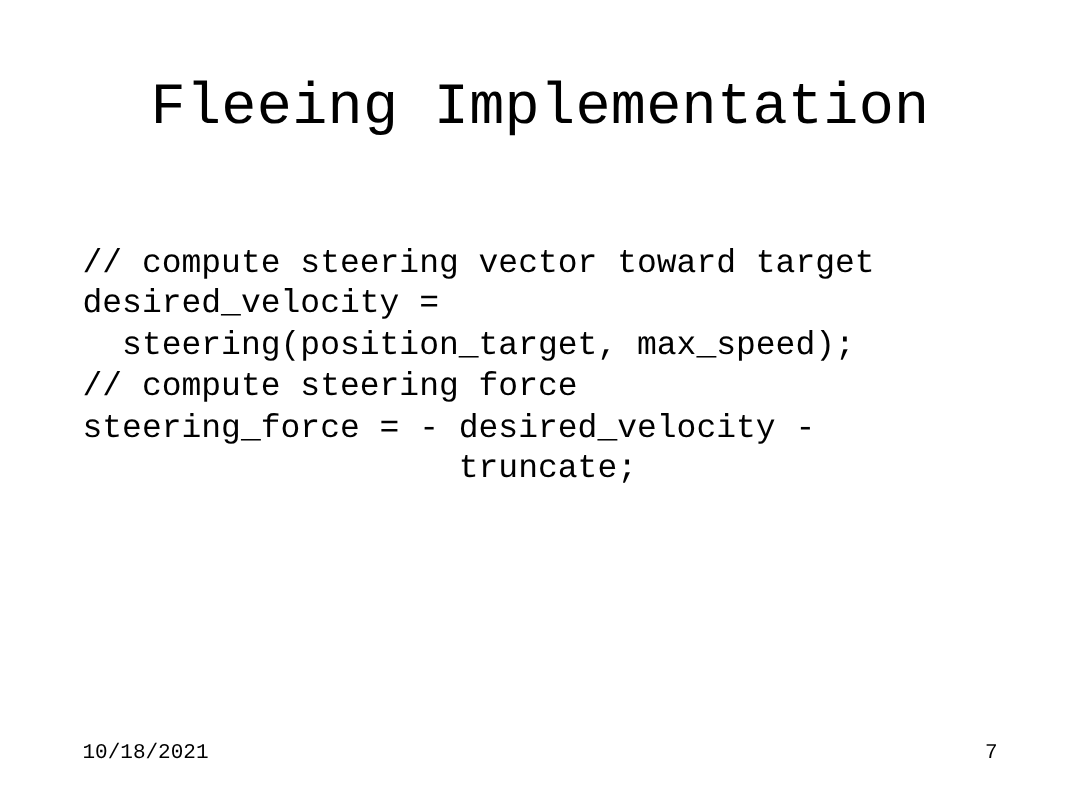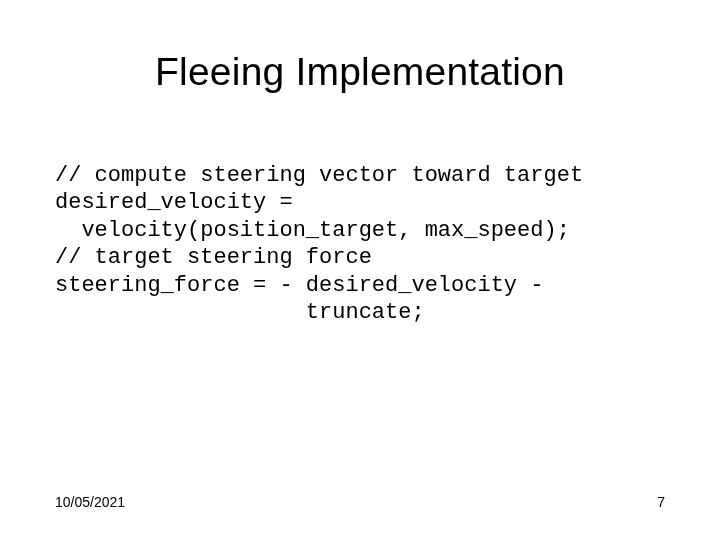--- a/index.html
+++ b/index.html
@@ -1,15 +1,15 @@
 <!DOCTYPE html>
 <html><head>
 <meta charset="utf-8">
 <style>
-  * { margin: 0; padding: 0; box-sizing: border-box; }
+  * { margin: 0; padding: 0; box-sizing: border-box; font-family: Liberation Mono, monospace; }
   html, body { width: 720px; height: 540px; background: #fff; font-family: Arial, Helvetica, sans-serif; color: #000; }
   .slide {
     width: 720px;
     height: 540px;
     position: relative;
     padding: 50px 55px 30px 55px;
   }
   .title {
     font-size: 39px;
     font-weight: 400;
@@ -38,20 +38,20 @@
 </style>
 </head>
 <body>
 
 <div class="slide">
   <h1 class="title">Fleeing Implementation</h1>
 
   <div class="code">
 <span>// compute steering vector toward target</span>
 <span>desired_velocity =</span>
-<span>  velocity(position_target, max_speed);</span>
-<span>// target steering force</span>
+<span>  steering(position_target, max_speed);</span>
+<span>// compute steering force</span>
 <span>steering_force = - desired_velocity -</span>
 <span>                   truncate;</span></div>
 
-  <div class="footer-date">10/05/2021</div>
+  <div class="footer-date">10/18/2021</div>
   <div class="footer-page">7</div>
 </div>
 
 </body></html>

